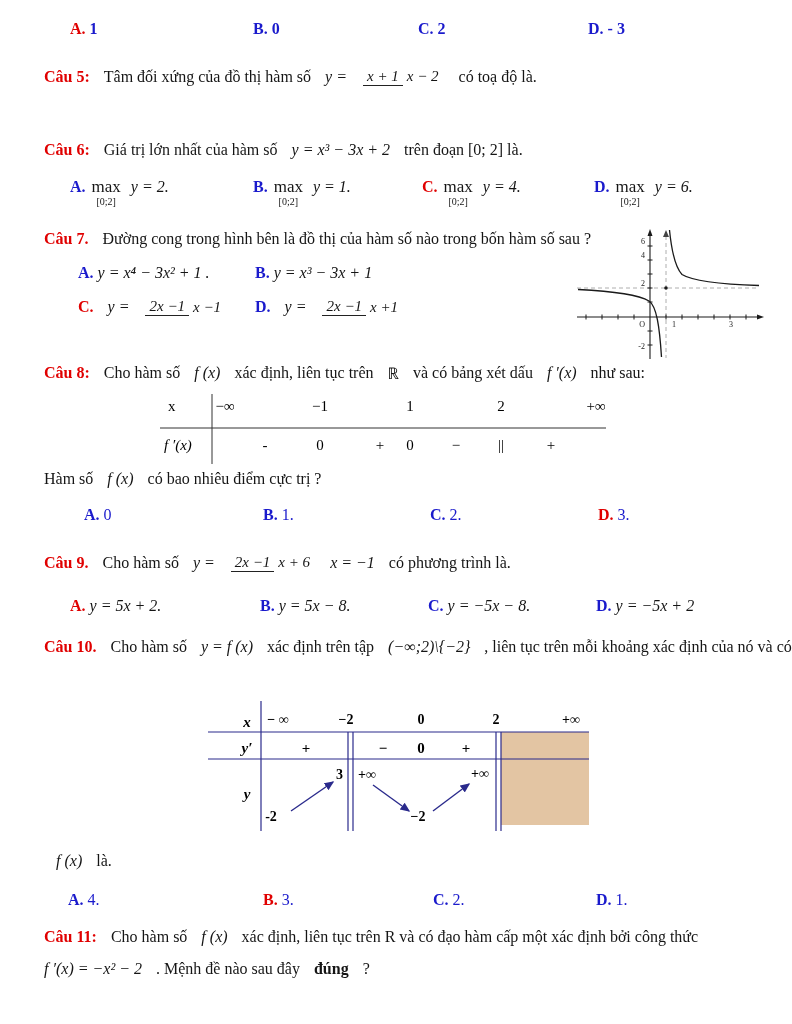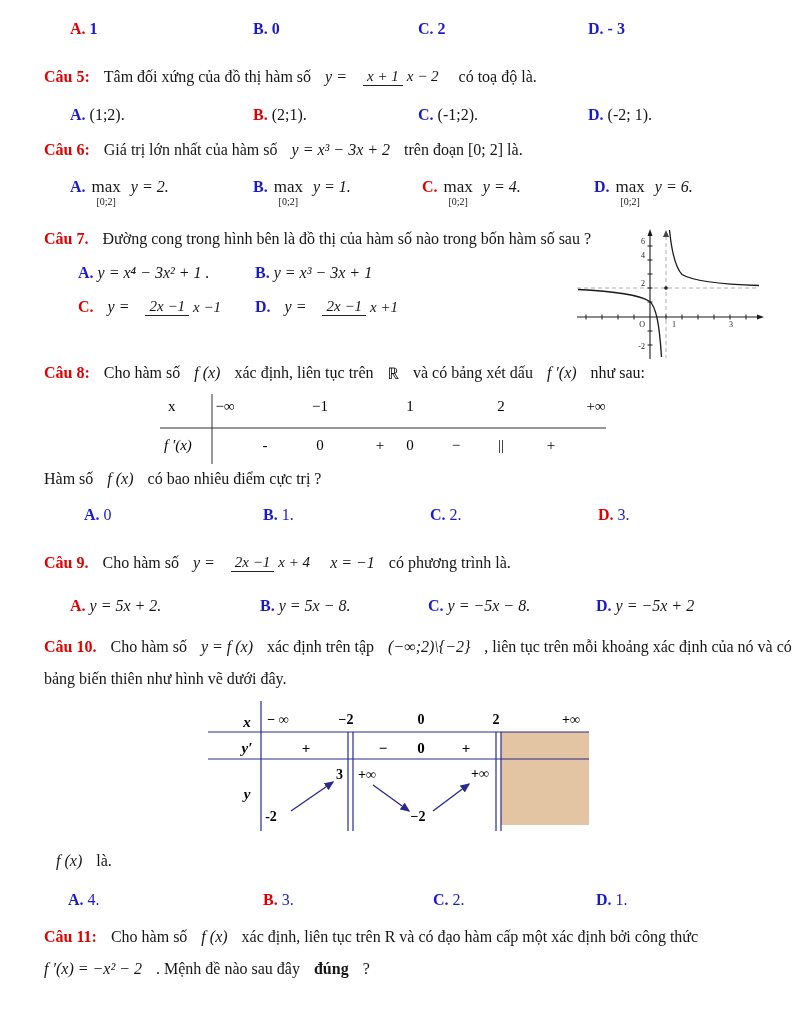--- a/index.html
+++ b/index.html
@@ -39,26 +39,20 @@
   <div class="abs row" style="left:44px;top:55px;height:44px">
     <span class="qlabel">Câu 5:</span>
     <span>Tâm đối xứng của đồ thị hàm số</span>
     <span class="m">y =</span>
     <span class="frac">
       <span class="num">x + 1</span>
       <span class="den">x − 2</span>
     </span>
     <span>có toạ độ là.</span>
   </div>
-  <div class="abs" style="left:0;top:106px;width:792px;height:22px">
-    <span class="abs" style="left:70px"><b class="letter blue">A.</b> <span>(1;2).</span></span>
-    <span class="abs" style="left:253px"><b class="letter red">B.</b> <span>(2;1).</span></span>
-    <span class="abs" style="left:418px"><b class="letter blue">C.</b> <span>(-1;2).</span></span>
-    <span class="abs" style="left:588px"><b class="letter blue">D.</b> <span>(-2; 1).</span></span>
-  </div>
 
   <div class="abs row" style="left:44px;top:141px">
     <span class="qlabel">Câu 6:</span>
     <span>Giá trị lớn nhất của hàm số</span>
     <span class="m">y = x³ − 3x + 2</span>
     <span>trên đoạn [0; 2] là.</span>
   </div>
   <div class="abs" style="left:0;top:178px;width:792px;height:36px">
     <span class="abs optflex" style="left:70px">
         <b class="letter blue">A.</b>
@@ -213,43 +207,40 @@
     <span class="abs" style="left:430px"><b class="letter blue">C.</b> <span class="bnorm">2.</span></span>
     <span class="abs" style="left:598px"><b class="letter red">D.</b> <span class="bnorm">3.</span></span>
   </div>
 
   <div class="abs row" style="left:44px;top:541px;height:44px">
     <span class="qlabel">Câu 9.</span>
     <span>Cho hàm số</span>
     <span class="m">y =</span>
     <span class="frac">
       <span class="num">2x −1</span>
-      <span class="den">x + 4</span>
+      <span class="den">x + 6</span>
     </span>
     <span class="m">x = −1</span>
     <span>có phương trình là.</span>
   </div>
   <div class="abs" style="left:0;top:597px;width:792px;height:22px">
     <span class="abs" style="left:70px"><b class="letter red">A.</b> <span class="m">y = 5x + 2.</span></span>
     <span class="abs" style="left:260px"><b class="letter blue">B.</b> <span class="m">y = 5x − 8.</span></span>
     <span class="abs" style="left:428px"><b class="letter blue">C.</b> <span class="m">y = −5x − 8.</span></span>
     <span class="abs" style="left:596px"><b class="letter blue">D.</b> <span class="m">y = −5x + 2</span></span>
   </div>
 
   <div class="abs row" style="left:44px;top:638px">
     <span class="qlabel">Câu 10.</span>
     <span>Cho hàm số</span>
     <span class="m">y = f (x)</span>
     <span>xác định trên tập</span>
     <span class="m">(−∞;2)\{−2}</span>
     <span>, liên tục trên mỗi khoảng xác định của nó và có</span>
   </div>
-  <div class="abs" style="left:44px;top:670px">
-    <span>bảng biến thiên như hình vẽ dưới đây.</span>
-  </div>
 
   <div class="abs" style="left:203px;top:699px">
     <svg width="392" height="140" viewBox="0 0 392 140">
       <defs>
         <marker id="arr" markerWidth="8" markerHeight="8" refX="6" refY="3" orient="auto">
           <path d="M0,0 L7,3 L0,6 Z" fill="#2a2a8c"></path>
         </marker>
       </defs>
 
       <rect x="298" y="33" width="88" height="93" fill="#e3c5a3"></rect>

